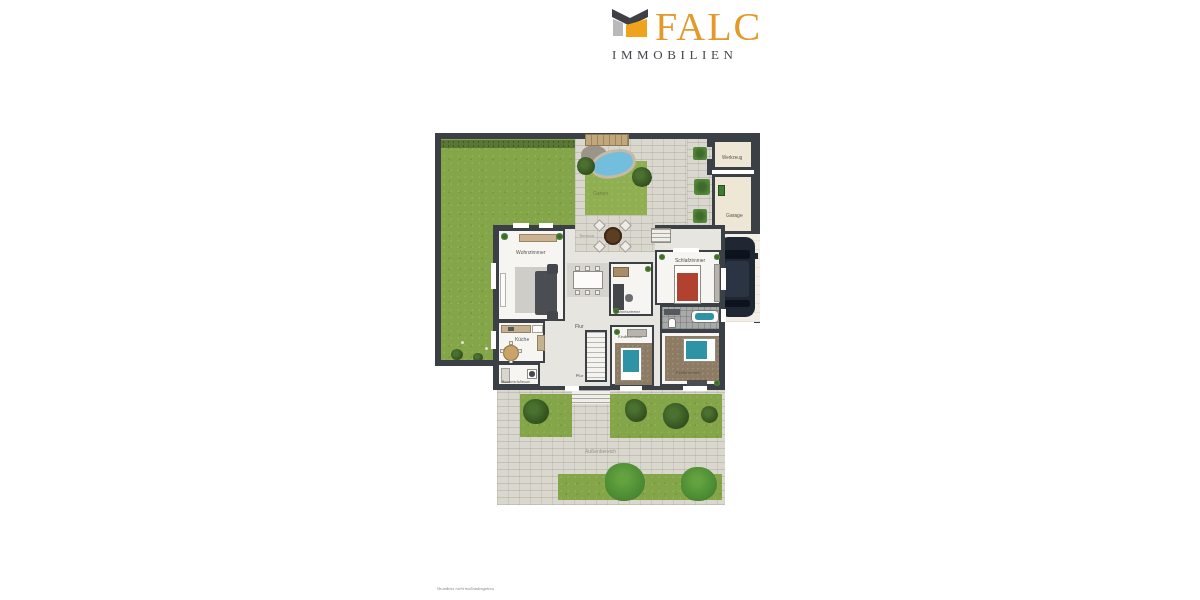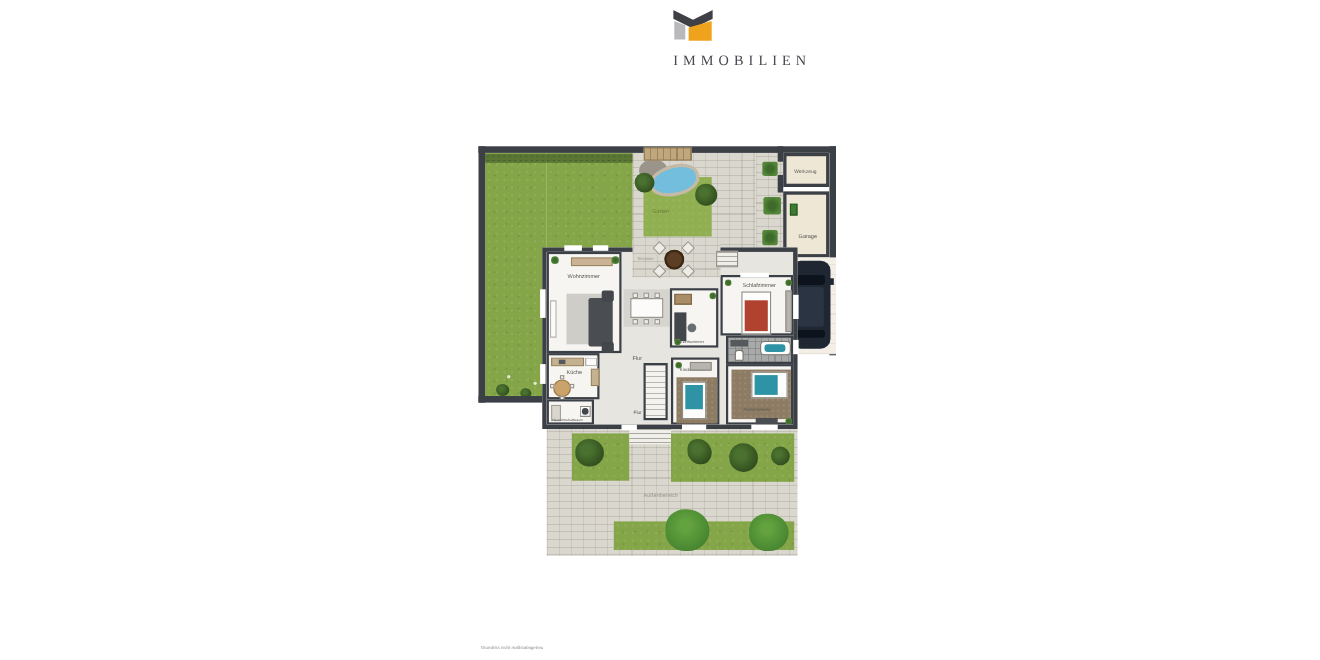--- a/index.html
+++ b/index.html
@@ -49,20 +49,21 @@
 
 <div id="page">
 
   <div class="a" style="left:612px;top:8px;width:36px;height:32px;">
     <svg width="36" height="32" viewBox="0 0 36 32">
       <polygon points="0,1 18,10 36,1 36,9 18,18 0,9" fill="#3F3F46"></polygon>
       <polygon points="1,11 11,15 11,28 1,28" fill="#B9B9BB"></polygon>
       <polygon points="14,17 35,11 35,29 14,29" fill="#EFA31D"></polygon>
     </svg>
   </div>
+  <div class="a" id="brand" style="left:655px;top:3px;">FALC</div>
   <div class="a" id="brand-sub" style="left:612px;top:47px;">IMMOBILIEN</div>
 
   <div class="a" style="left:435px;top:133px;width:330px;height:372px;">
 
     <div class="a grass" style="left:6px;top:6px;width:56px;height:221px;"></div>
     <div class="a grass" style="left:62px;top:6px;width:80px;height:91px;"></div>
 
     <div class="a pave" style="left:140px;top:6px;width:112px;height:91px;"></div>
     <div class="a lawn" style="left:150px;top:28px;width:62px;height:54px;"></div>
     <div class="a lbl lbl-faint" style="left:158px;top:58px;">Garten</div>

